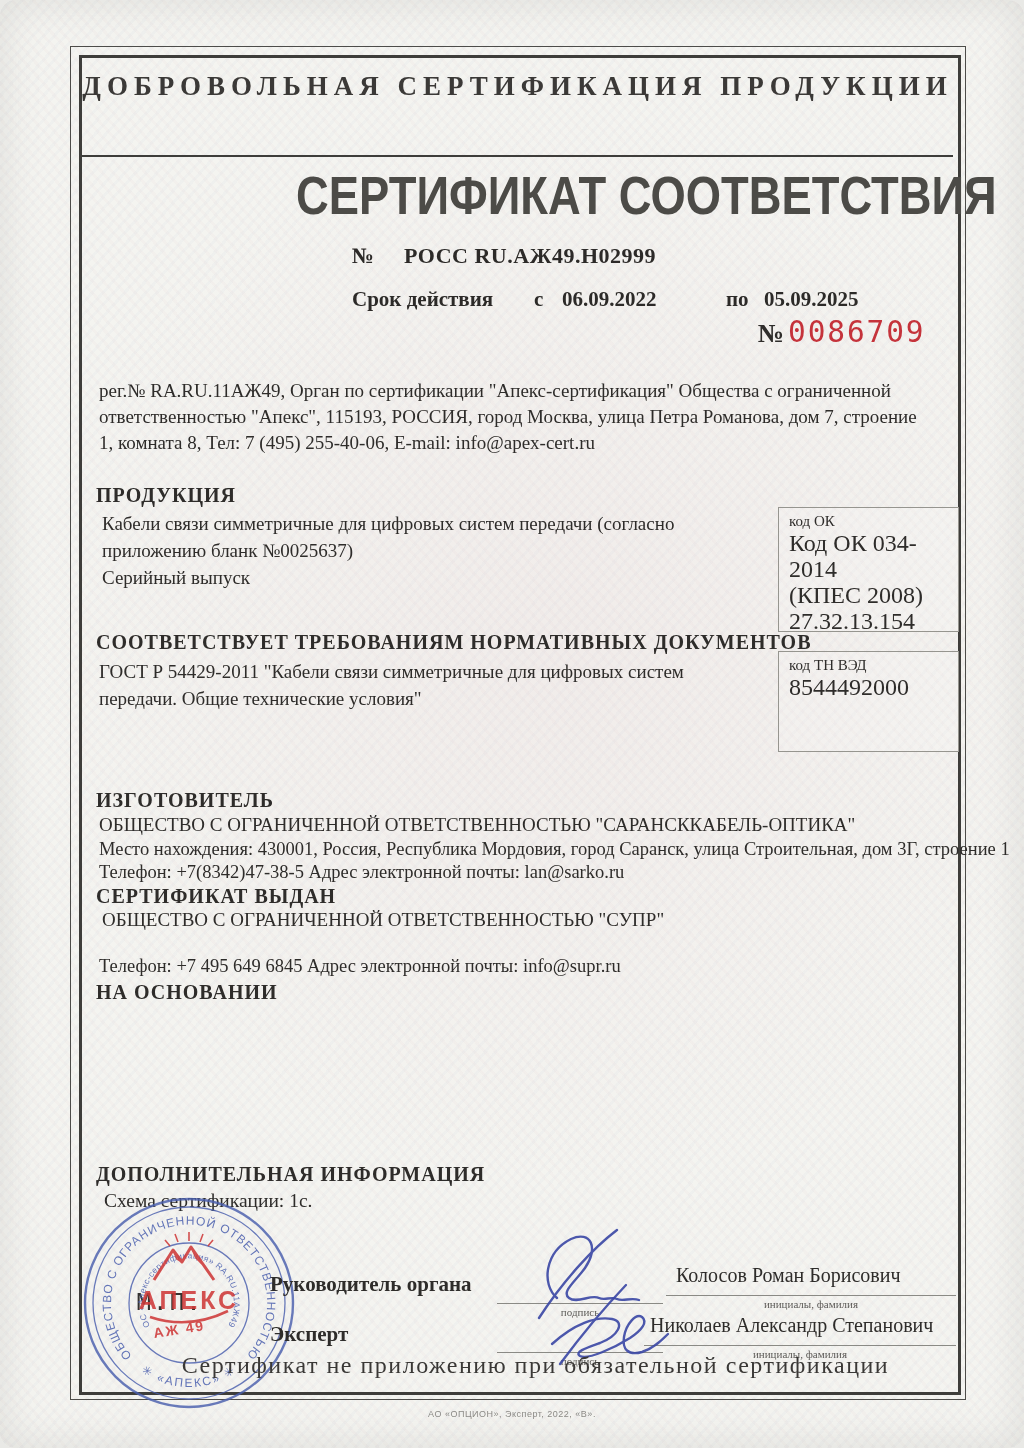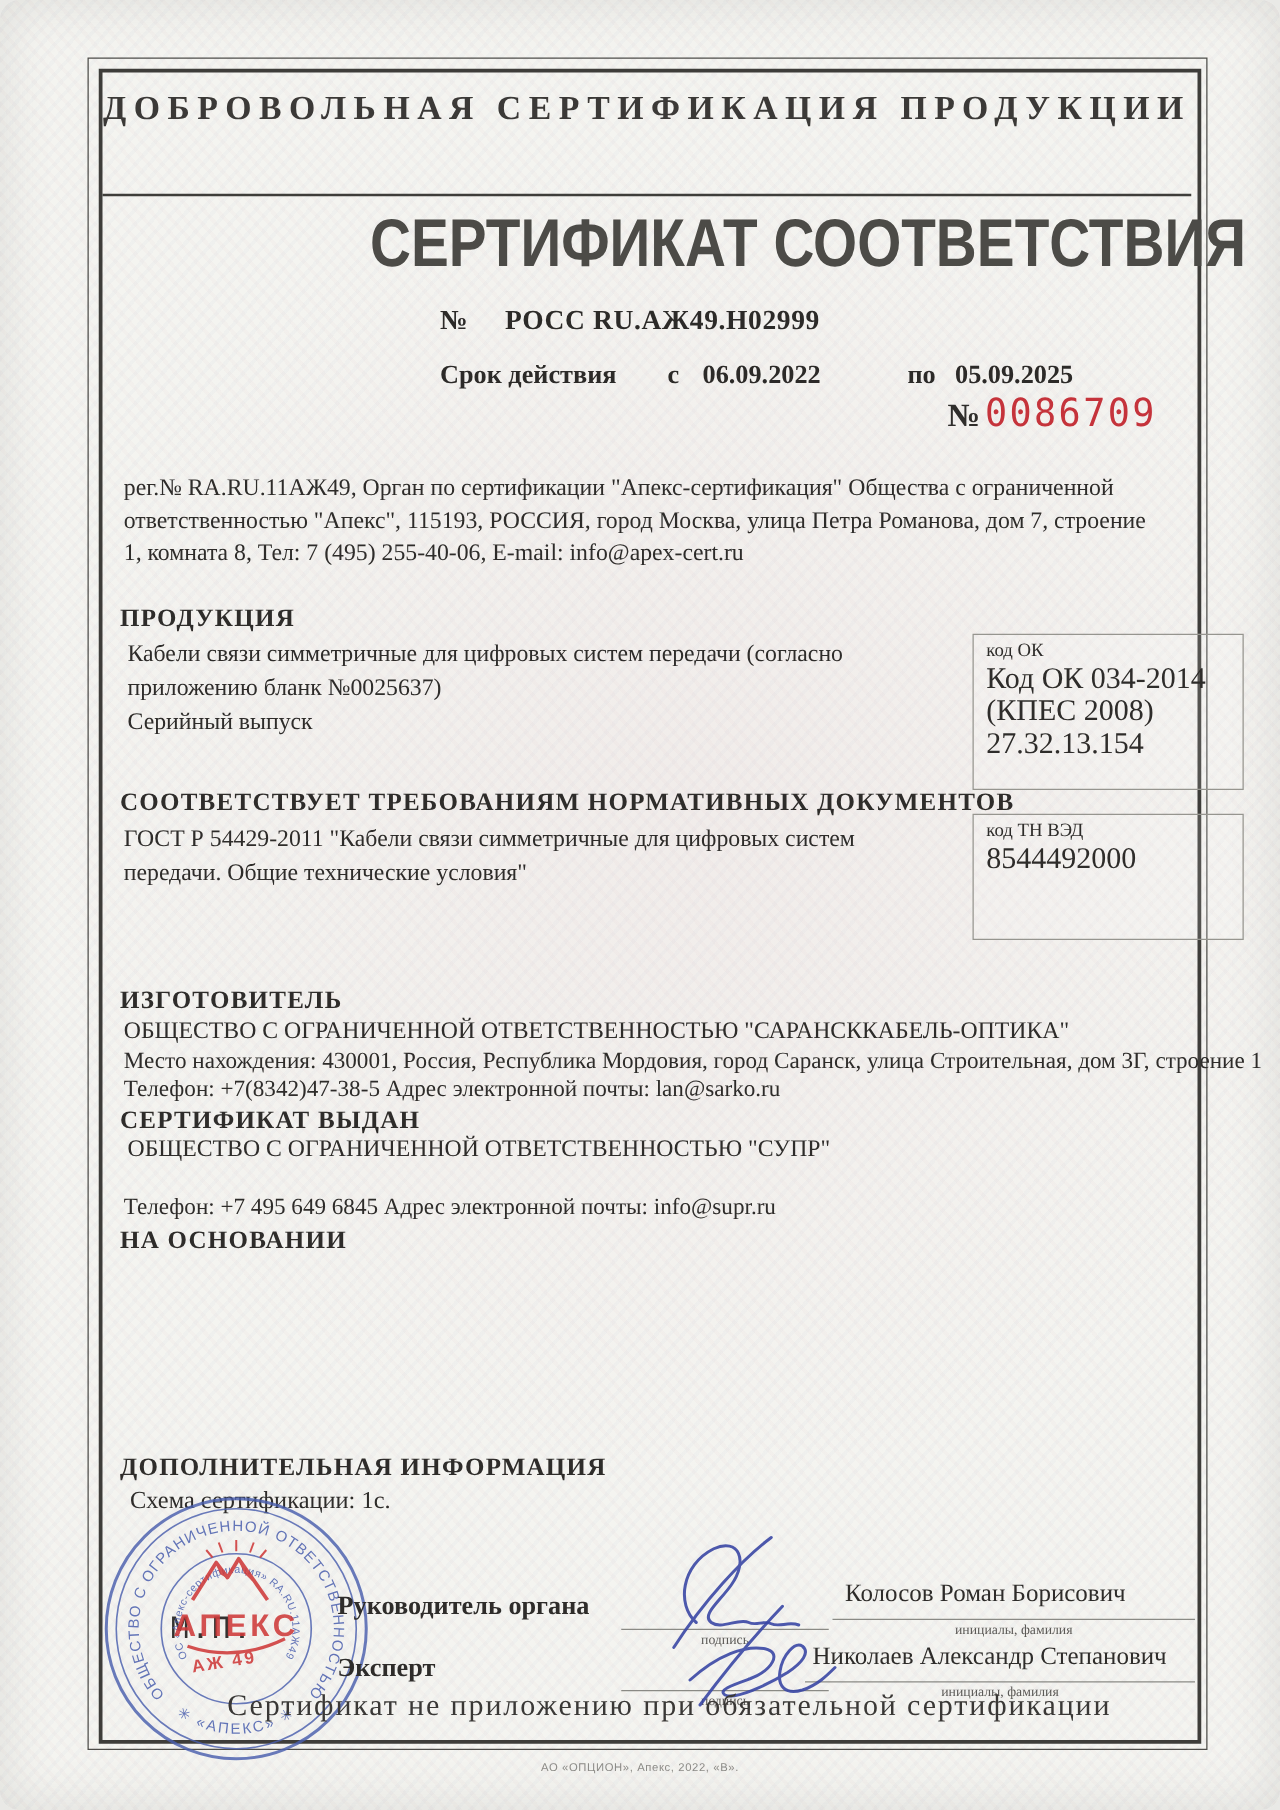--- a/index.html
+++ b/index.html
@@ -57,21 +57,21 @@
   .form-no .digits{
     font-family:"DejaVu Sans Mono", monospace;
     font-size:31px;color:var(--form-red,#c5333b);letter-spacing:2px;
     display:inline-block;transform:scaleX(0.95);transform-origin:left bottom;
     margin-left:4px;
   }
   .sec-h{position:absolute;left:96px;font-size:20px;font-weight:bold;letter-spacing:1px;color:#2e2c2a;white-space:nowrap;}
   .sec-b{position:absolute;left:99px;font-size:19px;color:#2e2c2a;line-height:26px;white-space:pre-line;}
   .one-line{white-space:nowrap;}
   .code-box{
-    position:absolute;left:778px;width:217px;
+    position:absolute;left:778px;width:181px;
     border:1px solid #96958f;
     padding:5px 10px 8px 10px;box-sizing:border-box;
     color:#2e2c2a;background:rgba(255,255,255,0.12);
   }
   .code-box .lbl{font-size:15px;}
   .code-box .val{font-size:24px;line-height:26px;white-space:pre-line;}
   .sig-row-label{position:absolute;font-size:21px;font-weight:bold;color:#2e2c2a;white-space:nowrap;}
   .sig-line{position:absolute;border-bottom:1px solid #8a8a85;}
   .sig-caption{position:absolute;font-size:11px;color:#5c5a57;text-align:center;}
   .sig-name{position:absolute;font-size:20px;color:#2e2c2a;white-space:nowrap;}
@@ -222,14 +222,14 @@
     </g>
   </svg>
   <svg class="sig-svg" style="left:530px;top:1282px" width="150" height="85" viewBox="0 0 150 85">
     <g fill="none" stroke="#3a47a5" stroke-width="2.4" stroke-linecap="round" opacity="0.9">
       <path d="M 96,3 C 76,24 50,55 30,82"></path>
       <path d="M 22,62 C 44,42 66,34 82,37 C 96,40 88,54 70,61 C 56,66 44,70 50,74 C 58,78 84,66 100,56 C 112,48 118,40 112,35 C 106,31 96,42 94,55 C 92,67 98,74 112,70 C 124,66 132,58 138,52"></path>
     </g>
   </svg>
 
   <div class="bottom-note">Сертификат не приложению при обязательной сертификации</div>
-  <div class="footer-note">АО «ОПЦИОН», Апекс, 2022, «В».</div>
+  <div class="footer-note">АО «ОПЦИОН», Эксперт, 2022, «В».</div>
 </div>
 
 </body></html>

